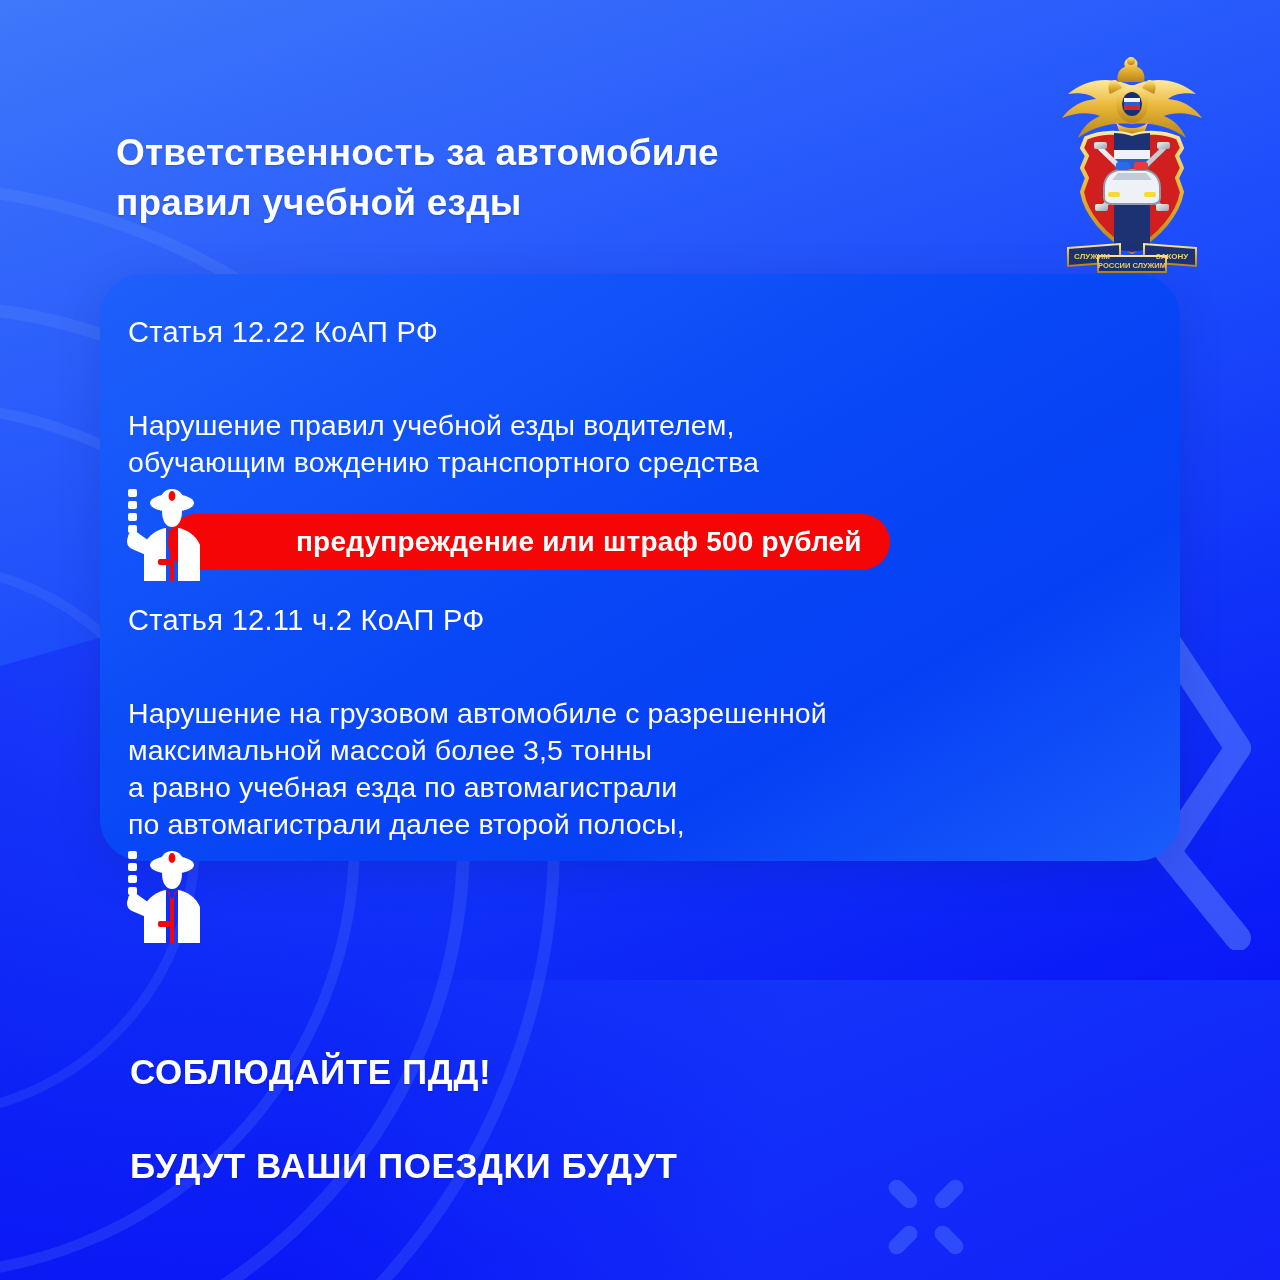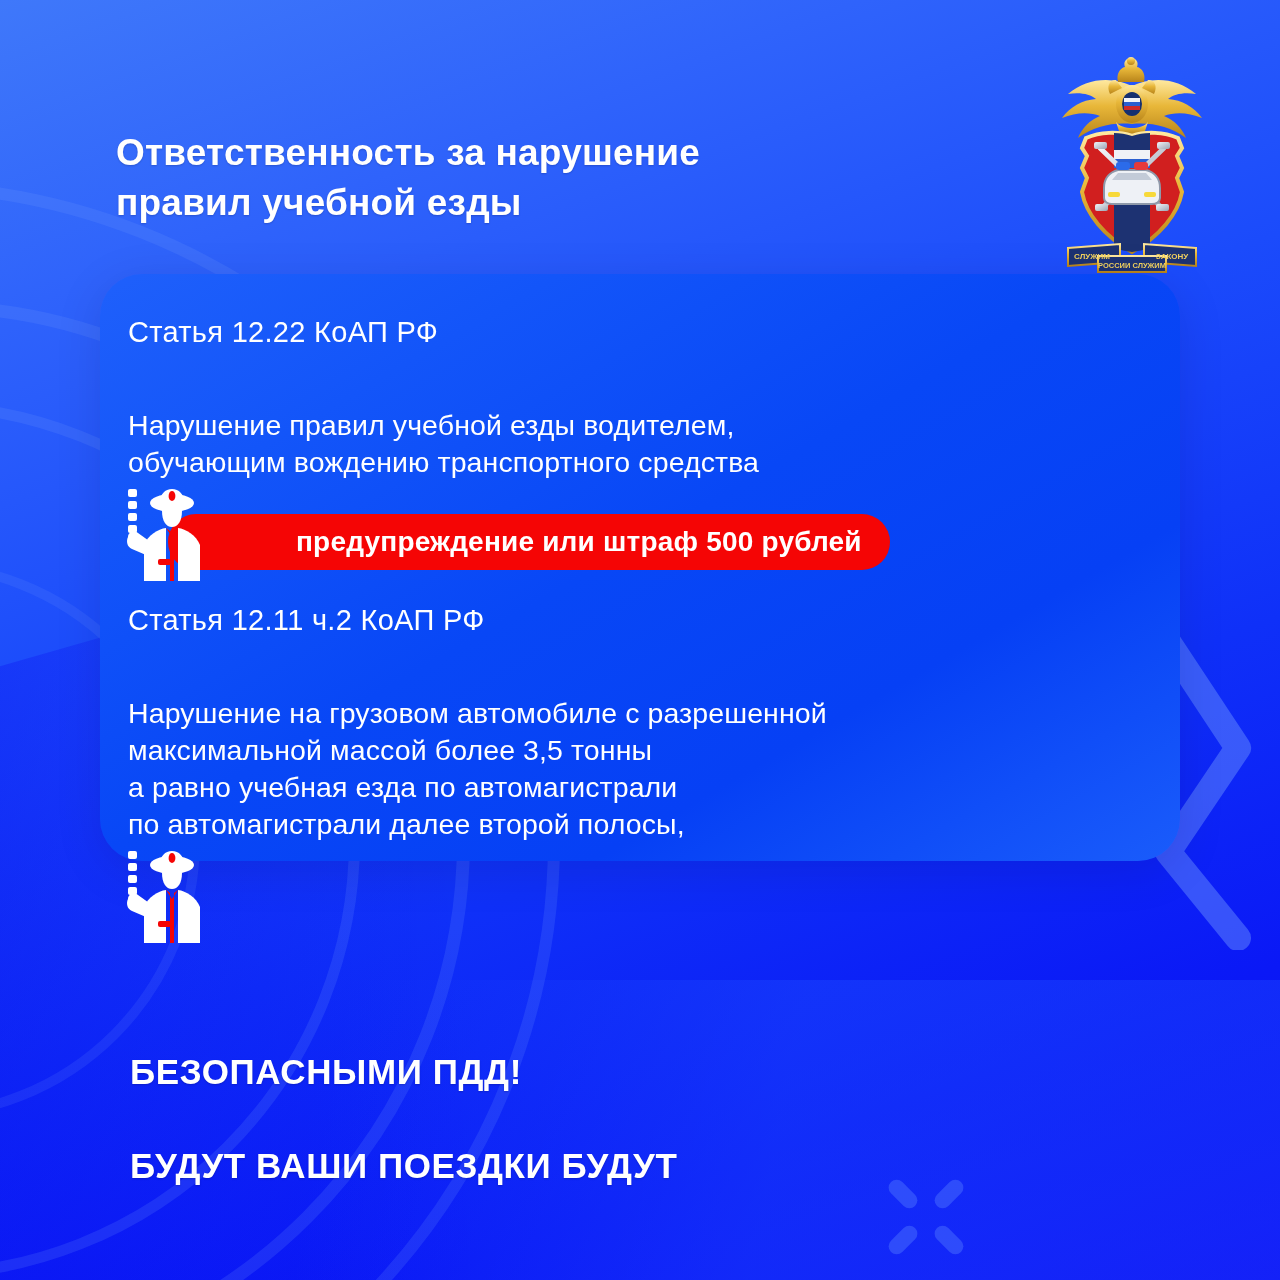--- a/index.html
+++ b/index.html
@@ -201,21 +201,21 @@
 
     <div class="sparkle" style="left:886px; top:1186px;">
       <i class="a"></i>
         <i class="b"></i>
         <i class="c"></i>
         <i class="d"></i>
     </div>
   </div>
 
   <div class="headline">
-    <span class="ln">Ответственность за нарушение</span>
+    <span class="ln">Ответственность за автомобиле</span>
     <span class="ln">правил учебной езды</span>
   </div>
 
   <div class="emblem">
     <svg viewBox="0 0 172 222" aria-hidden="true">
       <defs>
         <linearGradient id="gold" x1="0" y1="0" x2="0" y2="1">
           <stop offset="0" stop-color="#ffe9a0"></stop>
           <stop offset="45%" stop-color="#e8b739"></stop>
           <stop offset="100%" stop-color="#b8841a"></stop>
@@ -360,19 +360,19 @@
             <path d="M30 58 C34 48 44 42 52 41 L52 94 L30 94 Z" fill="#ffffff"></path>
             <path d="M86 58 C82 48 72 42 64 41 L64 94 L86 94 Z" fill="#ffffff"></path>
             <path d="M52 41 L58 50 L64 41 L60 44 L60 94 L56 94 L56 44 Z" fill="#f50505"></path>
             <rect x="44" y="72" width="13" height="6" rx="2" fill="#f50505"></rect>
           </svg>
         </div>
       </div>
     </div>
   </div>
 
-  <div class="slogan1">БЕЗОПАСНЫМИ ПДД!</div>
+  <div class="slogan1">СОБЛЮДАЙТЕ ПДД!</div>
 
   <div class="slogan2">
     <span class="ln">БУДУТ ВАШИ ПОЕЗДКИ БУДУТ</span>
   </div>
 
 </div>
 
 </body></html>

